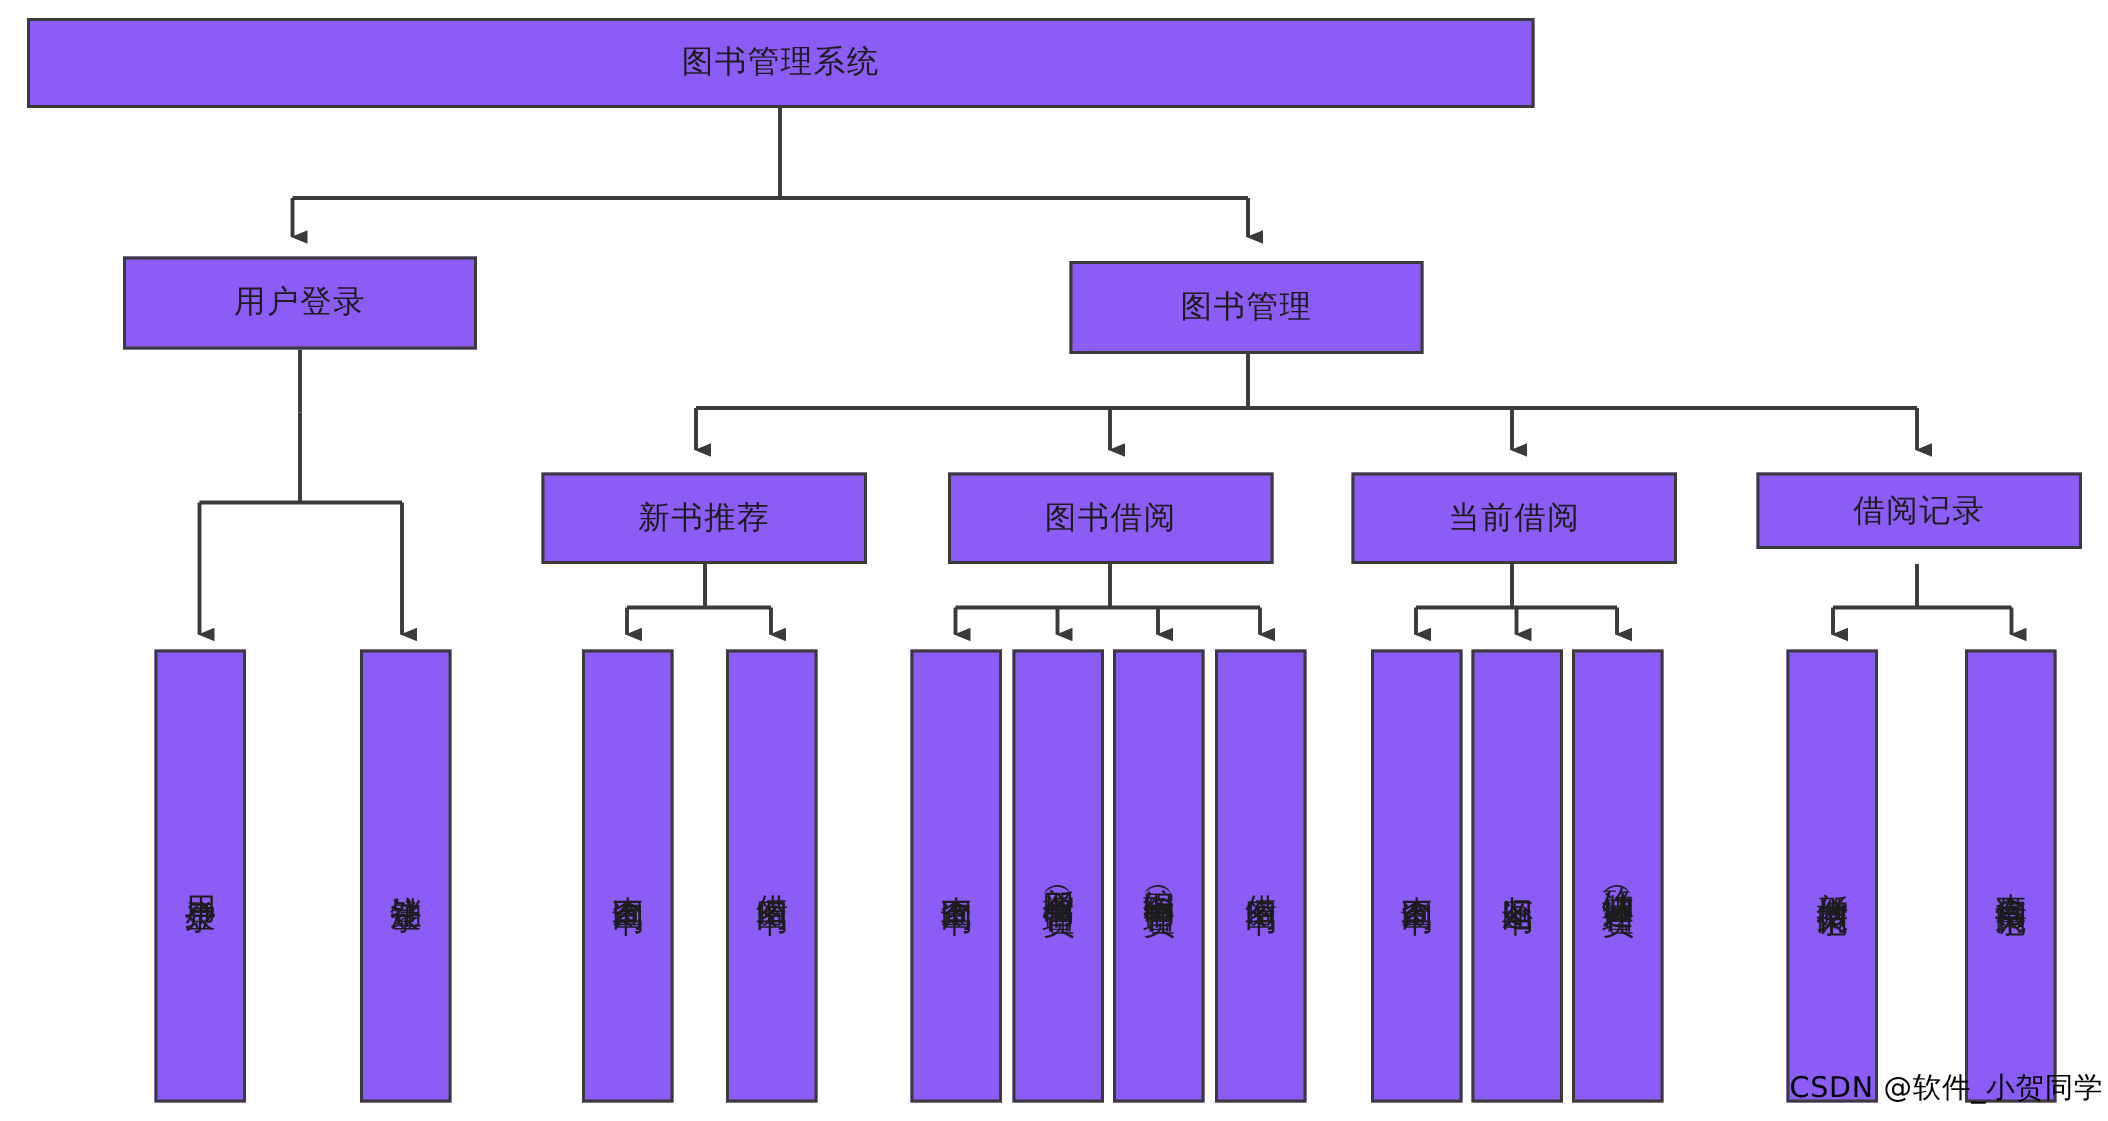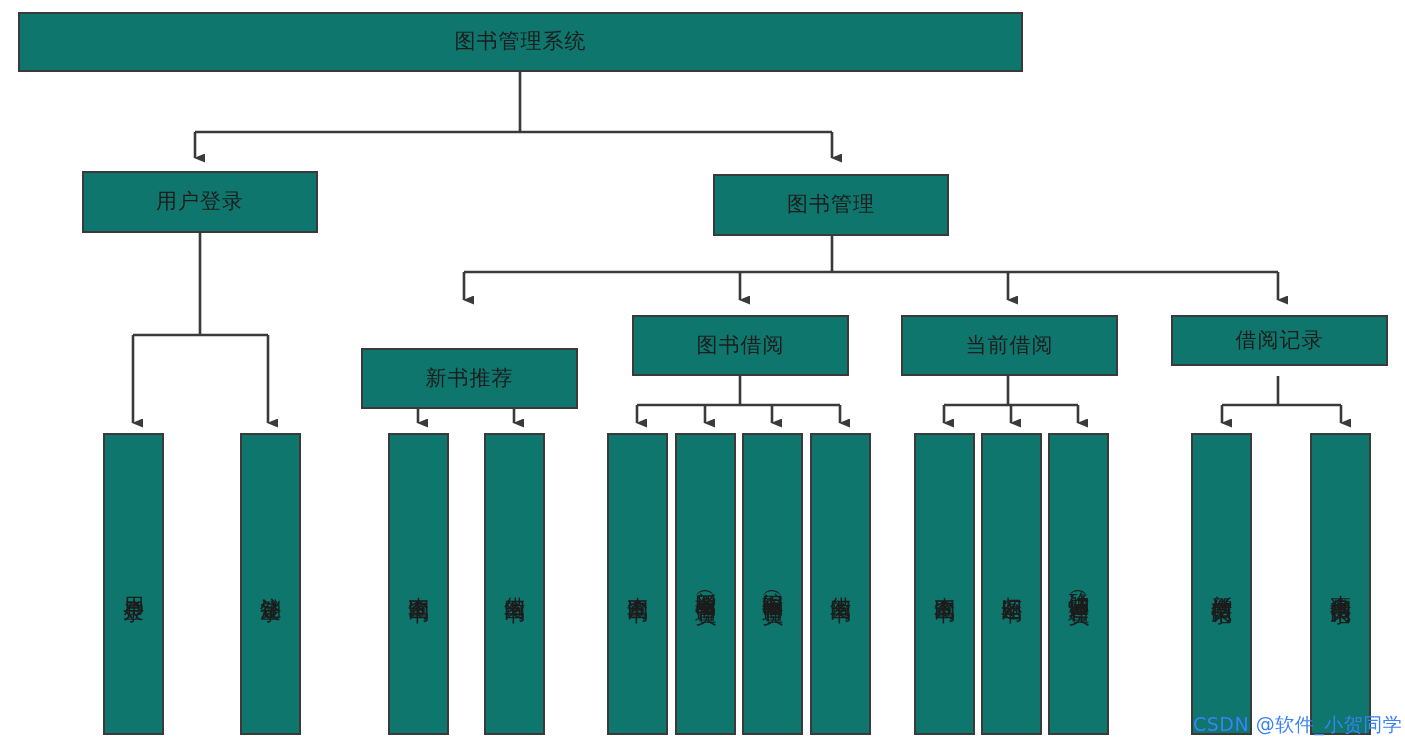--- a/index.html
+++ b/index.html
@@ -22,21 +22,21 @@
     position: absolute;
     left: 0;
     top: 0;
     width: 1405px;
     height: 747px;
     pointer-events: none;
   }
   .node {
     position: absolute;
     box-sizing: border-box;
-    background: #0f766e;
+    background: #8b5cf6;
     border: 2px solid #3a3a3a;
     display: flex;
     align-items: center;
     justify-content: center;
     color: #1c1c1c;
   }
   .node.horiz {
     font-size: 21px;
     letter-spacing: 1px;
     line-height: 1.1;
@@ -53,21 +53,21 @@
   }
   .node.vert .vtext {
     writing-mode: vertical-rl;
     text-orientation: upright;
     display: block;
     white-space: nowrap;
   }
   .watermark {
     position: absolute;
     font-size: 19px;
-    color: #3b82f6;
+    color: #000000;
     letter-spacing: 0.5px;
     white-space: nowrap;
     user-select: none;
   }
 </style>
 </head>
 <body>
 
 <div id="canvas">
 
@@ -128,21 +128,21 @@
   </div>
 
   <div class="node horiz" style="left:82px; top:171px; width:236px; height:62px;">
     <span>用户登录</span>
   </div>
 
   <div class="node horiz" style="left:713px; top:174px; width:236px; height:62px;">
     <span>图书管理</span>
   </div>
 
-  <div class="node horiz" style="left:361px; top:315px; width:217px; height:61px;margin-top:33px;">
+  <div class="node horiz" style="left:361px; top:315px; width:217px; height:61px;">
     <span>新书推荐</span>
   </div>
 
   <div class="node horiz" style="left:901px; top:315px; width:217px; height:61px;">
     <span>当前借阅</span>
   </div>
 
   <div class="node horiz" style="left:632px; top:315px; width:217px; height:61px;">
     <span>图书借阅</span>
   </div>

